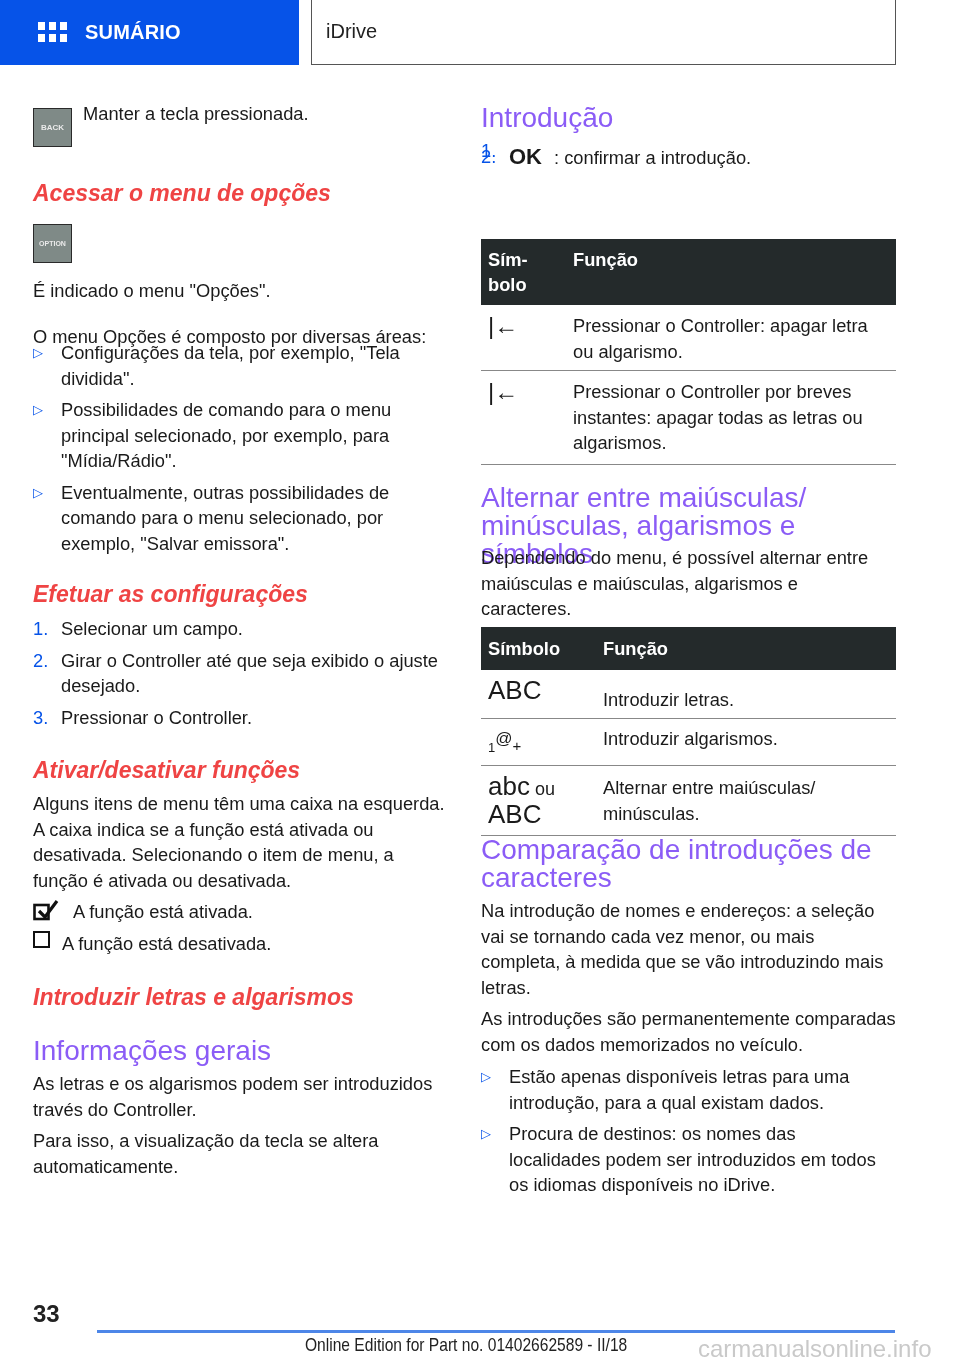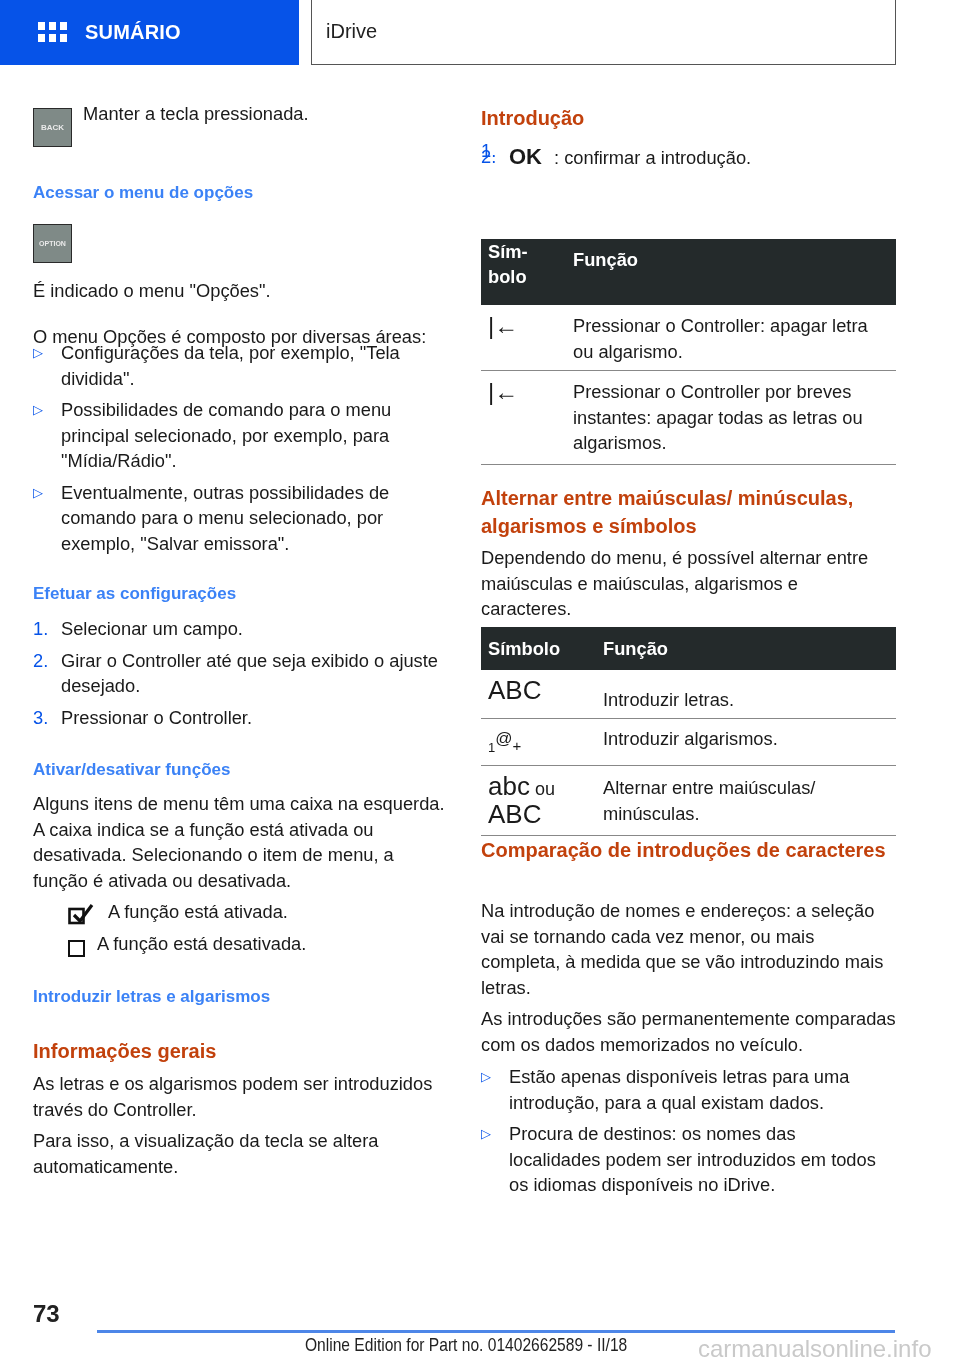--- a/index.html
+++ b/index.html
@@ -8,34 +8,34 @@
 
   
   .hdr-toc { position: absolute; left: 0; top: 0; width: 299px; height: 65px; background: #0653e8; display: flex; align-items: center; padding-left: 38px; cursor: pointer; }
   .grid-icon { width: 28px; height: 22px; display: grid; grid-template-columns: repeat(3, 7px); grid-template-rows: repeat(2, 8px); gap: 4px 4px; margin-right: 19px; }
   .grid-icon span { background: #fff; display: block; }
   .hdr-toc-label { color: #fff; font-weight: bold; font-size: 20px; letter-spacing: 0.2px; }
   .hdr-title-box { position: absolute; left: 311px; top: -2px; width: 585px; height: 67px; border: 1.5px solid #555; border-top: none; display: flex; align-items: center; padding-left: 14px; }
   .hdr-title { font-size: 20px; color: #222; }
 
   p, li { font-size: 18.3px; line-height: 25.5px; }
-  .h1 { color: #3b82f6; font-weight: bold; font-size: 17px; line-height: 30px; }
-  .h2 { color: #c2410c; font-weight: bold; font-size: 20px; line-height: 28px; }
+  .h1 { color: #ef4444; font-weight: bold; font-size: 23px; line-height: 30px; font-style: italic; }
+  .h2 { color: #8b5cf6; font-weight: normal; font-size: 28px; line-height: 28px; }
 
   .keyrow { position: absolute; display: flex; }
   .key { width: 39px; height: 39px; background: #7f8a87; border: 1.5px solid #2a2a2a; color: #eaeaea; font-size: 8px; font-weight: bold; display: flex; align-items: center; justify-content: center; margin-right: 11px; flex-shrink: 0; }
   .key-text { font-size: 18.3px; line-height: 24px; margin-top: -6px; }
 
   .abs { position: absolute; }
   .bullets li { list-style: none; position: relative; padding-left: 28px; margin-bottom: 6px; }
   .bullets li .tri { position: absolute; left: 0; top: 0; color: #0653e8; font-size: 13px; }
   .olist li { list-style: none; position: relative; padding-left: 28px; margin-bottom: 6px; }
   .olist li .num { position: absolute; left: 0; top: 0; color: #0653e8; }
 
-  .chk-row { display: flex; align-items: flex-end; margin-bottom: 6px; margin-left: 35px; }
+  .chk-row { display: flex; align-items: flex-start; margin-bottom: 6px; }
   .chkbox { width: 17px; height: 17px; border: 2.5px solid #111; margin-right: 12px; position: relative; flex-shrink: 0; }
 
   table { border-collapse: collapse; width: 415px; }
   th { background: #242a2b; color: #fff; font-weight: bold; text-align: left; font-size: 18.3px; line-height: 25px; vertical-align: top; }
   td { vertical-align: top; font-size: 18.3px; line-height: 25.5px; border-bottom: 1.5px solid #888; }
 
   .footer-num { position: absolute; left: 33px; top: 1300px; font-size: 24px; font-weight: bold; color: #222; }
   .footer-line { position: absolute; left: 97px; top: 1330px; width: 798px; height: 3px; background: #4d86e8; }
   .footer-text { position: absolute; left: 305px; top: 1334px; font-size: 19px; color: #222; transform: scaleX(0.82); transform-origin: left top; white-space: nowrap; }
   .footer-wm { position: absolute; left: 698px; top: 1335px; font-size: 24px; color: #c9c9c9; white-space: nowrap; }
@@ -105,21 +105,21 @@
 
 <div class="abs h2" style="left:481px; top:104px;">Introdução</div>
 <ol class="abs olist" style="left:481px; top:138px; width:390px;">
   <li><span class="num">1.</span></li>
   <li><span class="num">2.</span><span style="font-size:22px; font-weight:bold; margin-right:12px;">OK</span><span>: confirmar a introdução.</span></li>
 </ol>
 
 <table class="abs" style="left:481px; top:239px;">
   <thead>
     <tr>
-      <th style="width:82px; padding:0 0 6px 7px; height:66px;">Sím-<br>bolo</th>
+      <th style="width:82px; padding:8px 0 6px 7px; height:66px;">Sím-<br>bolo</th>
       <th style="padding:8px 0 6px 10px;">Função</th>
     </tr>
   </thead>
   <tbody>
     <tr>
       <td style="padding:8px 0 6px 7px; font-size:24px; line-height:26px;">|←</td>
       <td style="padding:8px 6px 6px 10px;">Pressionar o Controller: apagar letra ou algarismo.</td>
     </tr>
     <tr>
       <td style="padding:8px 0 6px 7px; font-size:24px; line-height:26px;">|←</td>
@@ -161,16 +161,16 @@
 </table>
 
 <div class="abs h2" style="left:481px; top:836px; width:415px;">Comparação de introduções de caracteres</div>
 <p class="abs" style="left:481px; top:898px; width:415px;">Na introdução de nomes e endereços: a seleção vai se tornando cada vez menor, ou mais completa, à medida que se vão introduzindo mais letras.</p>
 <p class="abs" style="left:481px; top:1006px; width:415px;">As introduções são permanentemente comparadas com os dados memorizados no veículo.</p>
 <ul class="abs bullets" style="left:481px; top:1064px; width:405px;">
   <li><span class="tri">▷</span><span>Estão apenas disponíveis letras para uma introdução, para a qual existam dados.</span></li>
   <li><span class="tri">▷</span><span>Procura de destinos: os nomes das localidades podem ser introduzidos em todos os idiomas disponíveis no iDrive.</span></li>
 </ul>
 
-<div class="footer-num">73</div>
+<div class="footer-num">33</div>
 <div class="footer-line"></div>
 <div class="footer-text">Online Edition for Part no. 01402662589 - II/18</div>
 <div class="footer-wm">carmanualsonline.info</div>
 
 </body></html>

